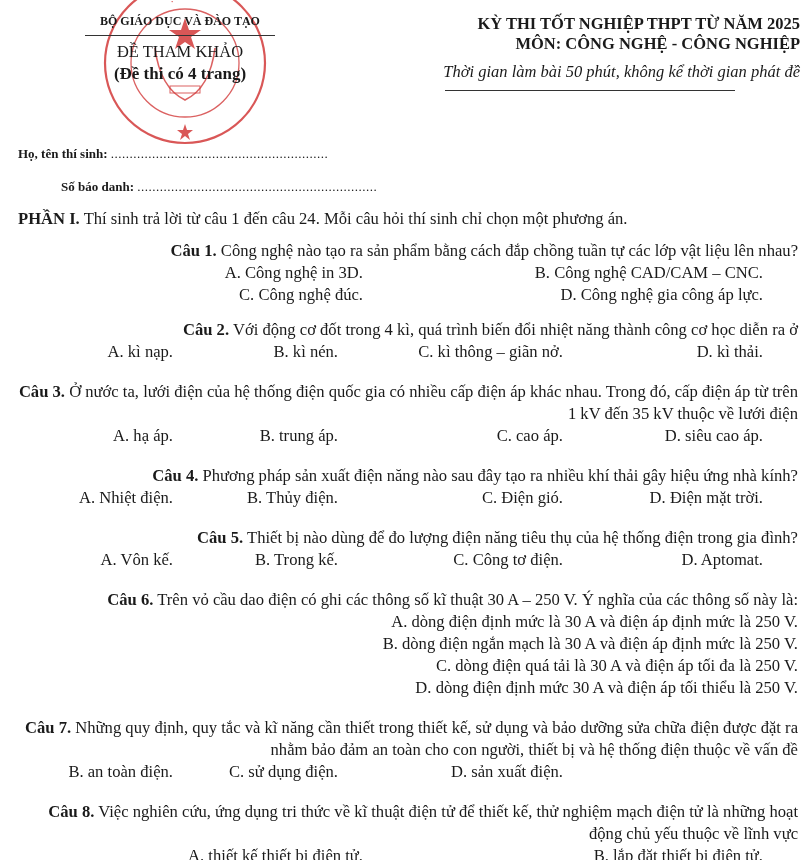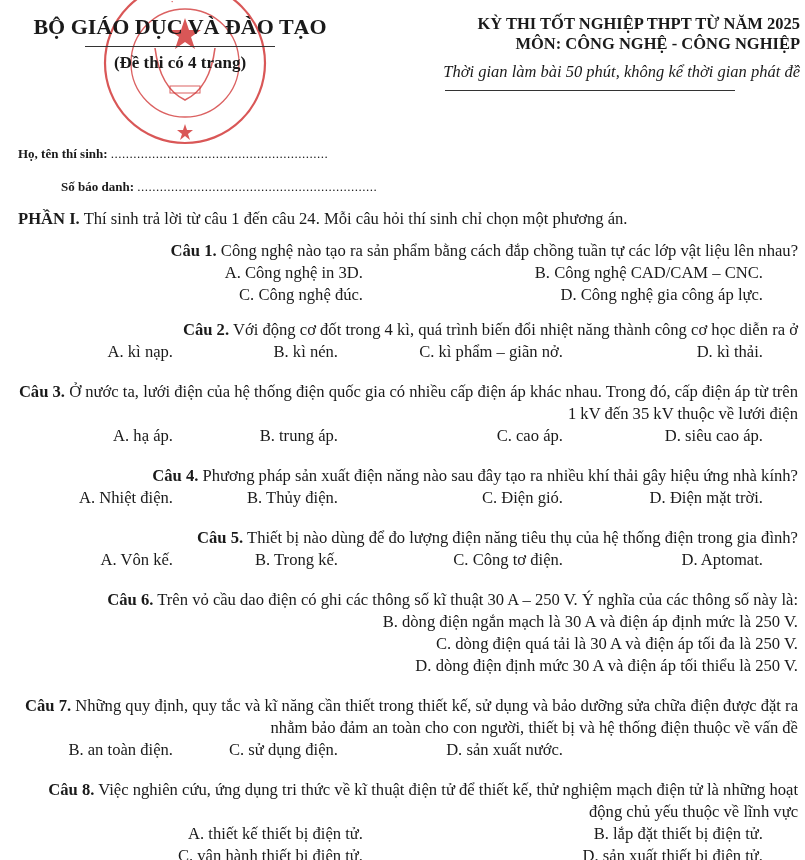--- a/index.html
+++ b/index.html
@@ -1,19 +1,19 @@
 <!DOCTYPE html>
 <html><head>
 <meta charset="utf-8">
 <style>
   html, body { margin:0; padding:0; background:#ffffff; }
   body { width:805px; height:860px; overflow:hidden; position:relative;
          font-family:"Liberation Serif", serif; color:#1a1a1a; }
   .hdr-left { position:absolute; left:30px; top:14px; width:300px; text-align:center; }
-  .hdr-left .org { font-weight:bold; font-size:22px; letter-spacing:0px; }
+  .hdr-left .org { font-weight:bold; font-size:12px; letter-spacing:0px; }
   .hdr-left .rule { width:190px; height:1px; background:#333; margin:6px auto 6px; }
   .hdr-left .kind { font-size:16.5px; margin-top:2px; }
   .hdr-left .pages { font-size:17px; font-weight:bold; margin-top:2px; }
   .hdr-right { position:absolute; left:360px; top:14px; width:440px; text-align:right; }
   .hdr-right .exam { font-weight:bold; font-size:16.5px; }
   .hdr-right .subj { font-weight:bold; font-size:16.5px; }
   .hdr-right .time { font-style:italic; font-size:16.5px; margin-top:8px; }
   .hdr-right .rule2 { width:290px; height:1px; background:#333; margin:8px auto 0; position:relative; left:10px; }
   .stamp { position:absolute; left:100px; top:-22px; width:170px; height:170px; pointer-events:none; }
   .field { position:absolute; left:18px; font-size:13px; font-weight:bold; }
@@ -38,20 +38,21 @@
   <path d="M55 70 Q60 110 85 122 Q110 110 115 70" fill="none" stroke="#d23a3a" stroke-width="1.6" opacity="0.8"></path>
   <rect x="70" y="108" width="30" height="7" fill="none" stroke="#d23a3a" stroke-width="1" opacity="0.8"></rect>
   <polygon points="85,146 87,152 93,152 88,156 90,162 85,158 80,162 82,156 77,152 83,152" fill="#d23a3a" opacity="0.85"></polygon>
   <text x="58" y="22" font-size="13" fill="#d23a3a" opacity="0.8" font-family="Liberation Serif, serif">DỤC</text>
   <text x="108" y="22" font-size="13" fill="#d23a3a" opacity="0.8" font-family="Liberation Serif, serif">VÀ</text>
 </svg>
 
 <div class="hdr-left">
   <div class="org">BỘ GIÁO DỤC VÀ ĐÀO TẠO</div>
   <div class="rule"></div>
+  <div class="kind">ĐỀ THAM KHẢO</div>
   <div class="pages">(Đề thi có 4 trang)</div>
 </div>
 
 <div class="hdr-right">
   <div class="exam">KỲ THI TỐT NGHIỆP THPT TỪ NĂM 2025</div>
   <div class="subj">MÔN: CÔNG NGHỆ - CÔNG NGHIỆP</div>
   <div class="time">Thời gian làm bài 50 phút, không kể thời gian phát đề</div>
   <div class="rule2"></div>
 </div>
 
@@ -79,21 +80,21 @@
       <span class="opt">D. Công nghệ gia công áp lực.</span>
     </div>
   </div>
   <div class="gap" style="height:3px"></div>
 
   <div class="q">
     <div class="qtext"><b>Câu 2.</b> <span>Với động cơ đốt trong 4 kì, quá trình biến đổi nhiệt năng thành công cơ học diễn ra ở</span></div>
     <div class="opts4">
       <span class="opt">A. kì nạp.</span>
       <span class="opt">B. kì nén.</span>
-      <span class="opt">C. kì phẩm – giãn nở.</span>
+      <span class="opt">C. kì thông – giãn nở.</span>
       <span class="opt">D. kì thải.</span>
     </div>
   </div>
   <div class="gap"></div>
 
   <div class="q">
     <div class="qtext"><b>Câu 3.</b> <span>Ở nước ta, lưới điện của hệ thống điện quốc gia có nhiều cấp điện áp khác nhau. Trong đó, cấp điện áp từ trên 1 kV đến 35 kV thuộc về lưới điện</span></div>
     <div class="opts4" style="grid-template-columns:155px 165px 225px 200px;">
       <span class="opt">A. hạ áp.</span>
       <span class="opt">B. trung áp.</span>
@@ -121,33 +122,34 @@
       <span class="opt">B. Trong kế.</span>
       <span class="opt">C. Công tơ điện.</span>
       <span class="opt">D. Aptomat.</span>
     </div>
   </div>
   <div class="gap"></div>
 
   <div class="q">
     <div class="qtext"><b>Câu 6.</b> <span>Trên vỏ cầu dao điện có ghi các thông số kĩ thuật 30 A – 250 V. Ý nghĩa của các thông số này là:</span></div>
     <div class="opts1">
+      <div class="opt">A. dòng điện định mức là 30 A và điện áp định mức là 250 V.</div>
       <div class="opt">B. dòng điện ngắn mạch là 30 A và điện áp định mức là 250 V.</div>
       <div class="opt">C. dòng điện quá tải là 30 A và điện áp tối đa là 250 V.</div>
       <div class="opt">D. dòng điện định mức 30 A và điện áp tối thiểu là 250 V.</div>
     </div>
   </div>
   <div class="gap"></div>
 
   <div class="q">
     <div class="qtext"><b>Câu 7.</b> <span>Những quy định, quy tắc và kĩ năng cần thiết trong thiết kế, sử dụng và bảo dưỡng sửa chữa điện được đặt ra nhằm bảo đảm an toàn cho con người, thiết bị và hệ thống điện thuộc về vấn đề</span></div>
     <div class="opts4">
       <span class="opt">B. an toàn điện.</span>
       <span class="opt">C. sử dụng điện.</span>
-      <span class="opt">D. sản xuất nước.</span>
+      <span class="opt">D. sản xuất điện.</span>
     </div>
   </div>
   <div class="gap"></div>
 
   <div class="q">
     <div class="qtext"><b>Câu 8.</b> <span>Việc nghiên cứu, ứng dụng tri thức về kĩ thuật điện tử để thiết kế, thử nghiệm mạch điện tử là những hoạt động chủ yếu thuộc về lĩnh vực</span></div>
     <div class="opts2">
       <span class="opt">A. thiết kế thiết bị điện tử.</span>
       <span class="opt">B. lắp đặt thiết bị điện tử.</span>
       <span class="opt">C. vận hành thiết bị điện tử.</span>

